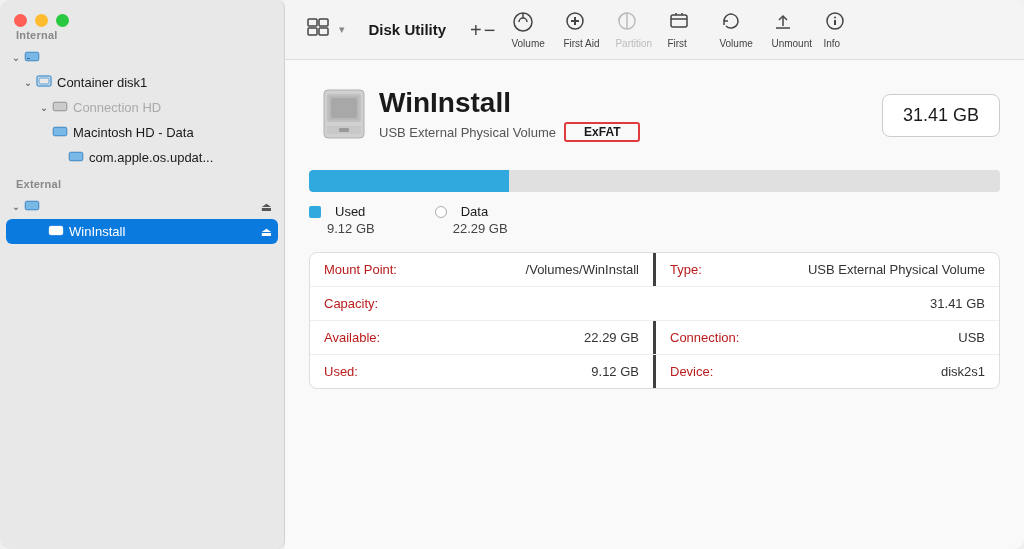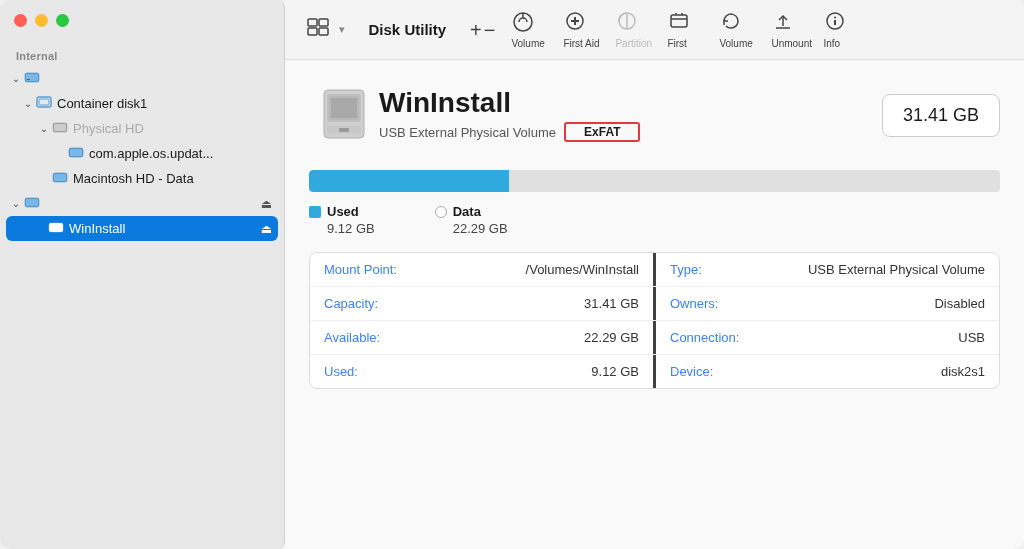--- a/index.html
+++ b/index.html
@@ -13,21 +13,21 @@
       border-radius: 10px;
     }
 
     
     .sidebar {
       width: 285px;
       min-width: 285px;
       background: #e8e8e8;
       display: flex;
       flex-direction: column;
-      padding-top: 42px;
+      padding-top: 21px;
       border-right: 1px solid #d0d0d0;
       overflow-y: auto;
       border-radius: 8px;
     }
 
     .window-controls {
       position: absolute;
       top: 14px;
       left: 14px;
       display: flex;
@@ -273,23 +273,23 @@
 
     .legend-item {
       display: flex;
       flex-direction: column;
       gap: 2px;
     }
 
     .legend-header {
       display: flex;
       align-items: center;
-      gap: 6px;
+      gap: 14px;
       font-size: 13px;
-      font-weight: 700;
+      font-weight: 400;
       color: #1a1a1a;
     }
 
     .legend-dot {
       width: 12px;
       height: 12px;
       border-radius: 2px;
       flex-shrink: 0;
     }
 
@@ -331,21 +331,21 @@
       justify-content: space-between;
       padding: 9px 14px;
       font-size: 13px;
     }
 
     .info-cell + .info-cell {
       border-left: 3px solid #404040;
     }
 
     .info-key {
-      color: #3b82f6;
+      color: #b91c1c;
       font-weight: 400;
     }
 
     .info-val {
       color: #333;
       text-align: right;
     }
 
     
     .disk-svg {
@@ -391,47 +391,48 @@
 
   <div class="sidebar-item grayed">
     <span class="indent" style="width:36px"></span>
     <span class="chevron">⌄</span>
     <span class="icon">
       <svg width="16" height="16" viewBox="0 0 16 16">
           <rect x="1" y="4" width="14" height="9" rx="2" fill="#aaa" stroke="#888" stroke-width="0.5"></rect>
           <rect x="2" y="5" width="12" height="7" rx="1" fill="#ccc"></rect>
         </svg>
     </span>
-    <span class="label">Physical HD</span>
+    <span class="label">Connection HD</span>
+  </div>
+
+  <div class="sidebar-item">
+    <span class="indent" style="width:36px"></span>
+    <span class="chevron" style="width:16px"></span>
+    <span class="icon">
+      <svg width="16" height="16" viewBox="0 0 16 16">
+          <rect x="1" y="4" width="14" height="9" rx="2" fill="#5a9fd4" stroke="#3a7db4" stroke-width="0.5"></rect>
+          <rect x="2" y="5" width="12" height="7" rx="1" fill="#7ab8e8"></rect>
+        </svg>
+    </span>
+    <span class="label">Macintosh HD - Data</span>
   </div>
 
   <div class="sidebar-item">
     <span class="indent" style="width:52px"></span>
     <span class="chevron" style="width:16px"></span>
     <span class="icon">
       <svg width="16" height="16" viewBox="0 0 16 16">
           <rect x="1" y="4" width="14" height="9" rx="2" fill="#5a9fd4" stroke="#3a7db4" stroke-width="0.5"></rect>
           <rect x="2" y="5" width="12" height="7" rx="1" fill="#7ab8e8"></rect>
         </svg>
     </span>
     <span class="label">com.apple.os.updat...</span>
   </div>
 
-  <div class="sidebar-item">
-    <span class="indent" style="width:36px"></span>
-    <span class="chevron" style="width:16px"></span>
-    <span class="icon">
-      <svg width="16" height="16" viewBox="0 0 16 16">
-          <rect x="1" y="4" width="14" height="9" rx="2" fill="#5a9fd4" stroke="#3a7db4" stroke-width="0.5"></rect>
-          <rect x="2" y="5" width="12" height="7" rx="1" fill="#7ab8e8"></rect>
-        </svg>
-    </span>
-    <span class="label">Macintosh HD - Data</span>
-  </div>
-
+  <div class="section-label">External</div>
 
   <div class="sidebar-item">
     <span class="indent" style="width:8px"></span>
     <span class="chevron">⌄</span>
     <span class="icon">
       <svg width="16" height="16" viewBox="0 0 16 16">
           <rect x="1" y="4" width="14" height="9" rx="2" fill="#5a9fd4" stroke="#3a7db4" stroke-width="0.5"></rect>
           <rect x="2" y="5" width="12" height="7" rx="1" fill="#7ab8e8"></rect>
         </svg>
     </span>
@@ -610,24 +611,20 @@
           <div class="info-cell">
             <span class="info-key">Type:</span>
             <span class="info-val">USB External Physical Volume</span>
           </div>
         </div>
         <div class="info-table-row">
           <div class="info-cell">
             <span class="info-key">Capacity:</span>
             <span class="info-val">31.41 GB</span>
           </div>
-          <div class="info-cell">
-            <span class="info-key">Owners:</span>
-            <span class="info-val">Disabled</span>
-          </div>
         </div>
         <div class="info-table-row">
           <div class="info-cell">
             <span class="info-key">Available:</span>
             <span class="info-val">22.29 GB</span>
           </div>
           <div class="info-cell">
             <span class="info-key">Connection:</span>
             <span class="info-val">USB</span>
           </div>

